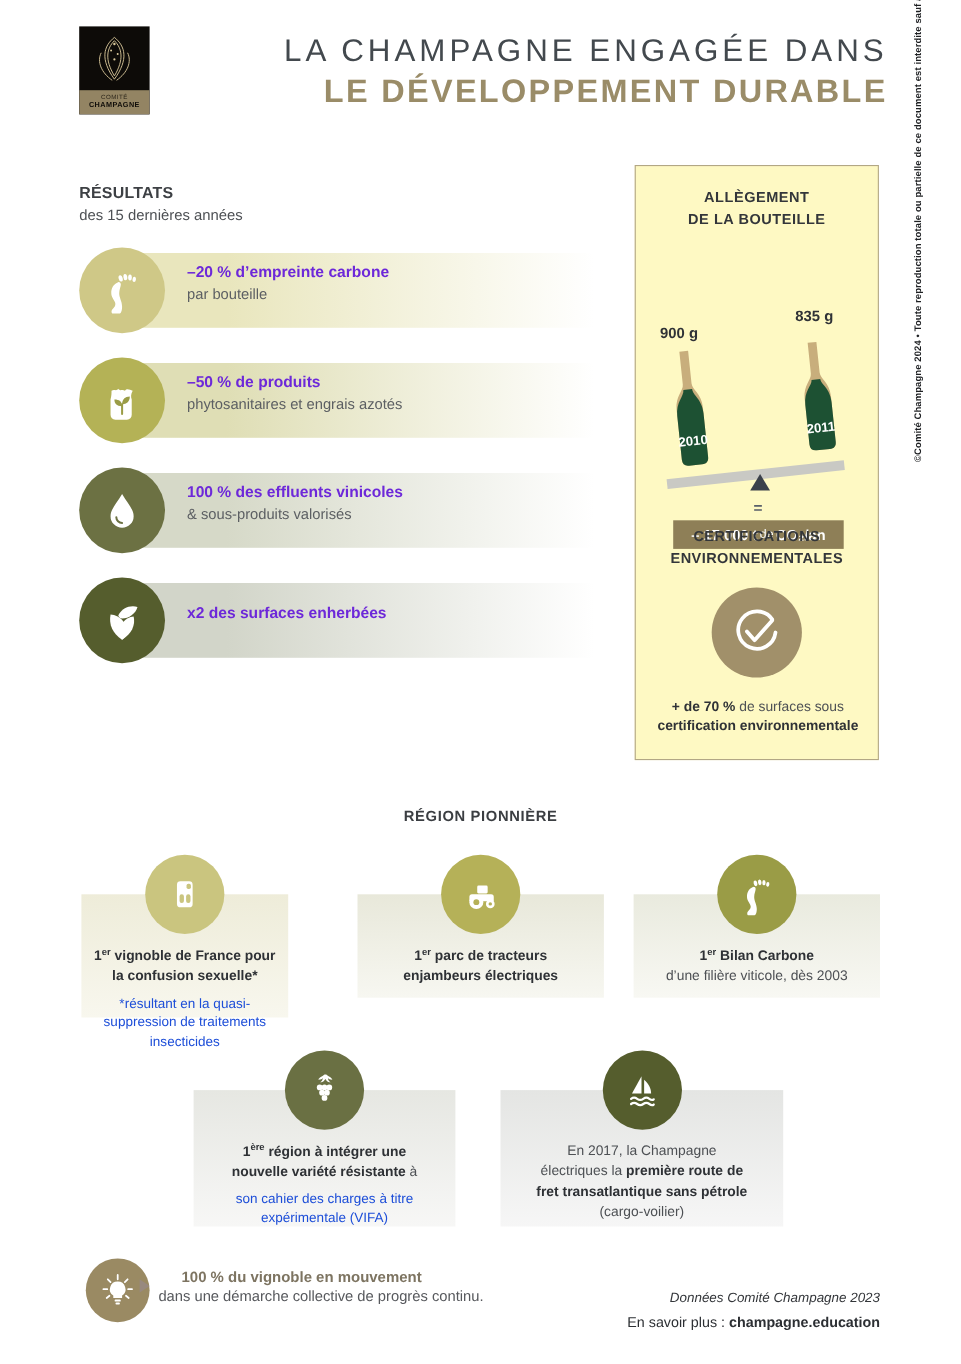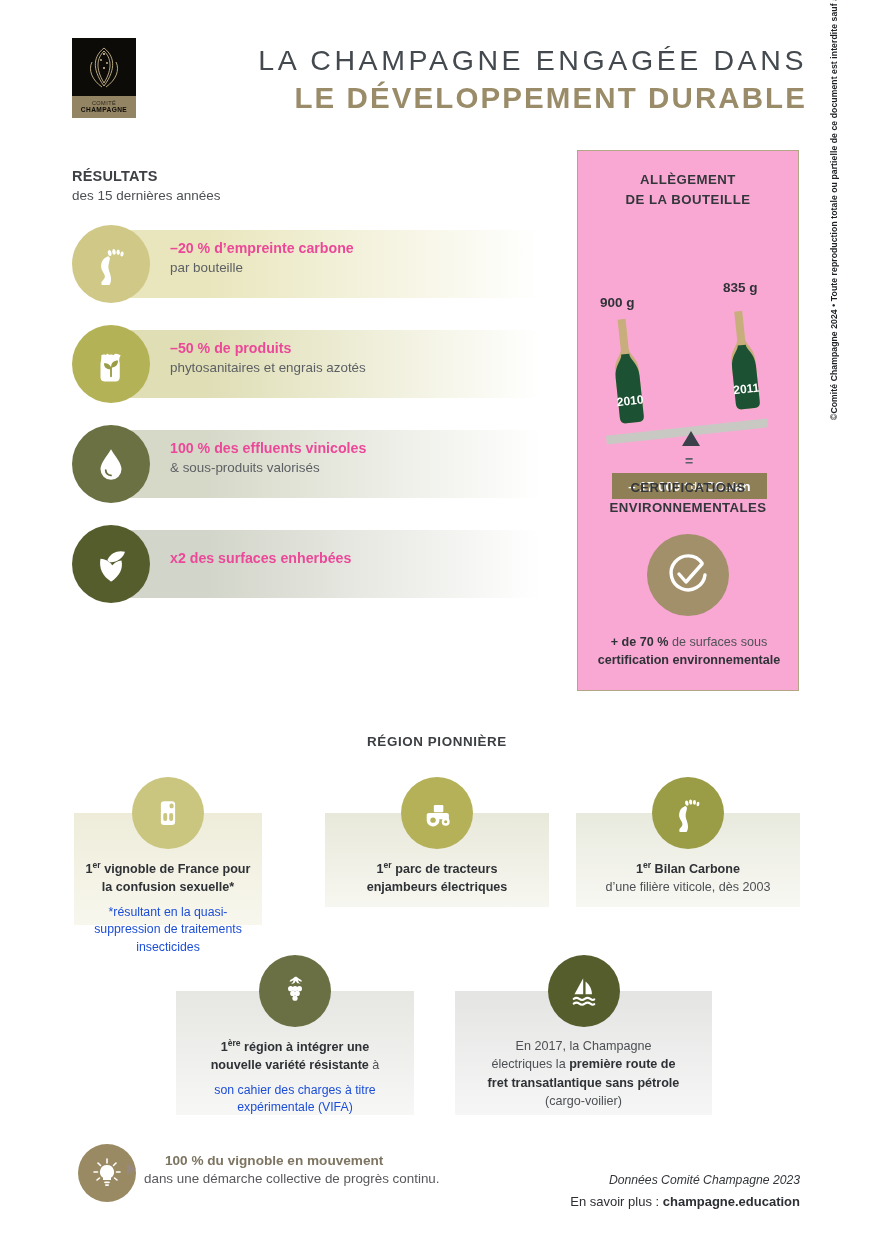--- a/index.html
+++ b/index.html
@@ -18,21 +18,21 @@
     height: 1240px;
     margin: 0 auto;
     background: #ffffff;
     overflow: hidden;
   }
 
   
   .header {
     position: absolute;
     left: 72px;
-    top: 38px;
+    top: 24px;
     width: 740px;
     height: 86px;
   }
   .logo {
     position: absolute;
     left: 0;
     top: 0;
     width: 64px;
     height: 80px;
     background: #0d0b08;
@@ -137,41 +137,41 @@
     justify-content: center;
   }
   .result-text {
     position: absolute;
     left: 98px;
     top: 14px;
   }
   .result-strong {
     font-size: 14.2px;
     font-weight: 700;
-    color: #ec4899;
+    color: #6d28d9;
     line-height: 1.35;
   }
   .result-sub {
     font-size: 13.4px;
     font-weight: 400;
     color: #5c5f63;
     line-height: 1.35;
     margin-top: 1px;
   }
 
   
   .right-panel {
     position: absolute;
     left: 577px;
     top: 150px;
     width: 222px;
     height: 541px;
     border: 1px solid #b2a785;
     box-sizing: border-box;
-    background: #f9a8d4;
+    background: #fef9c3;
     text-decoration: underline;
   }
   .panel-title {
     position: absolute;
     left: 0;
     top: 19px;
     width: 100%;
     text-align: center;
     font-size: 13.2px;
     font-weight: 700;

